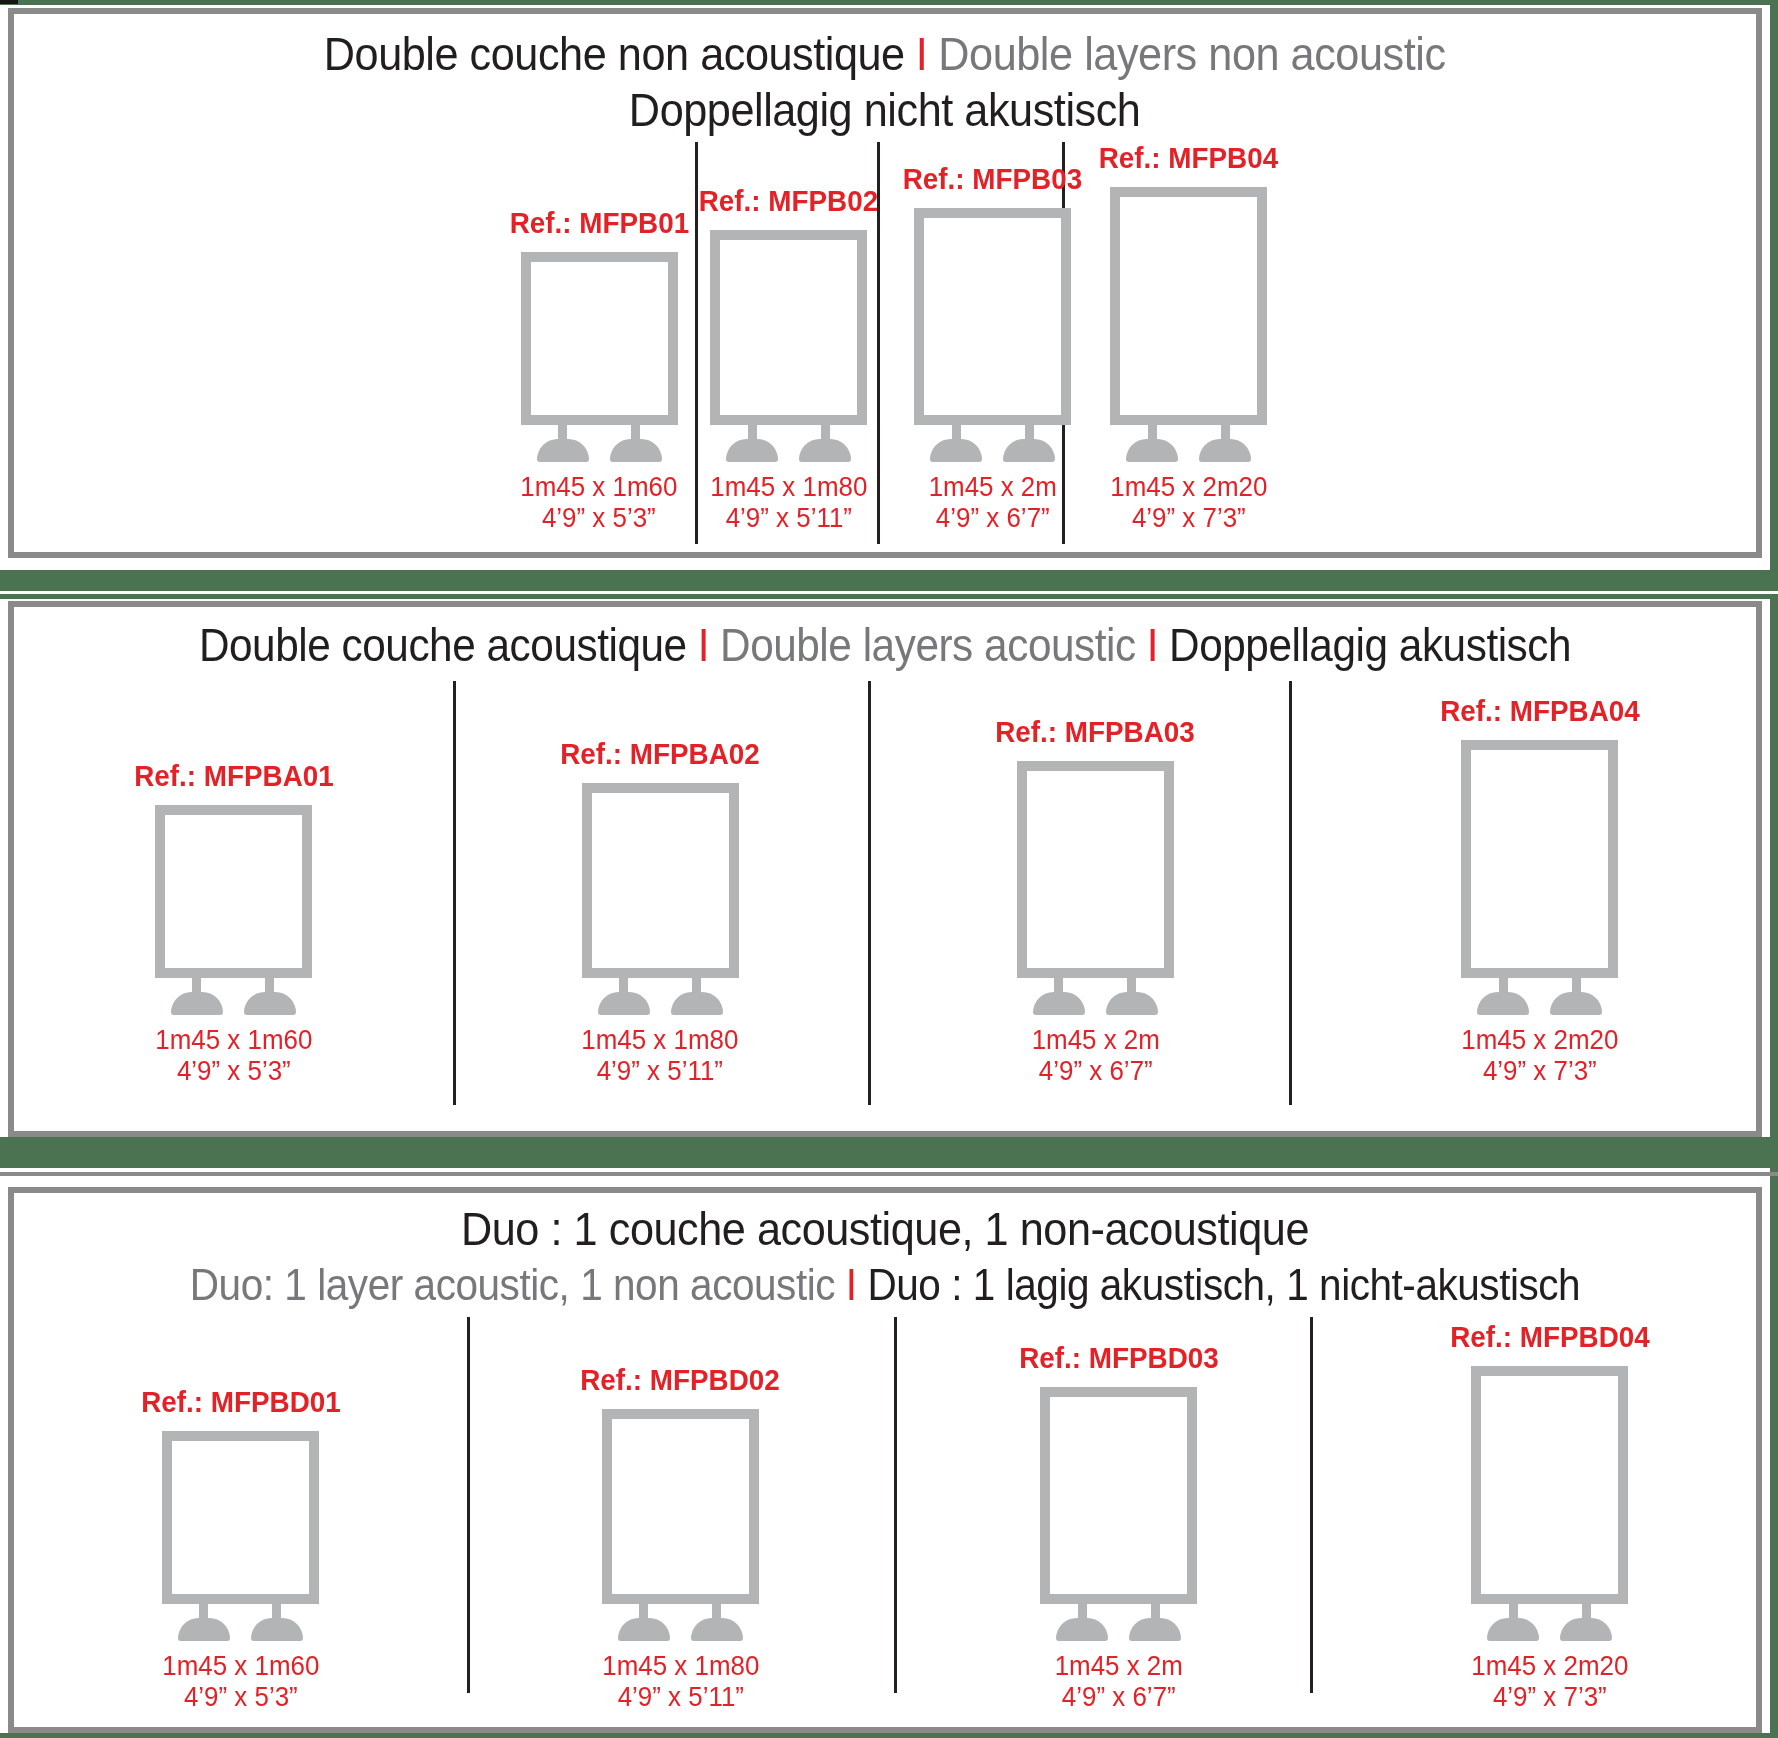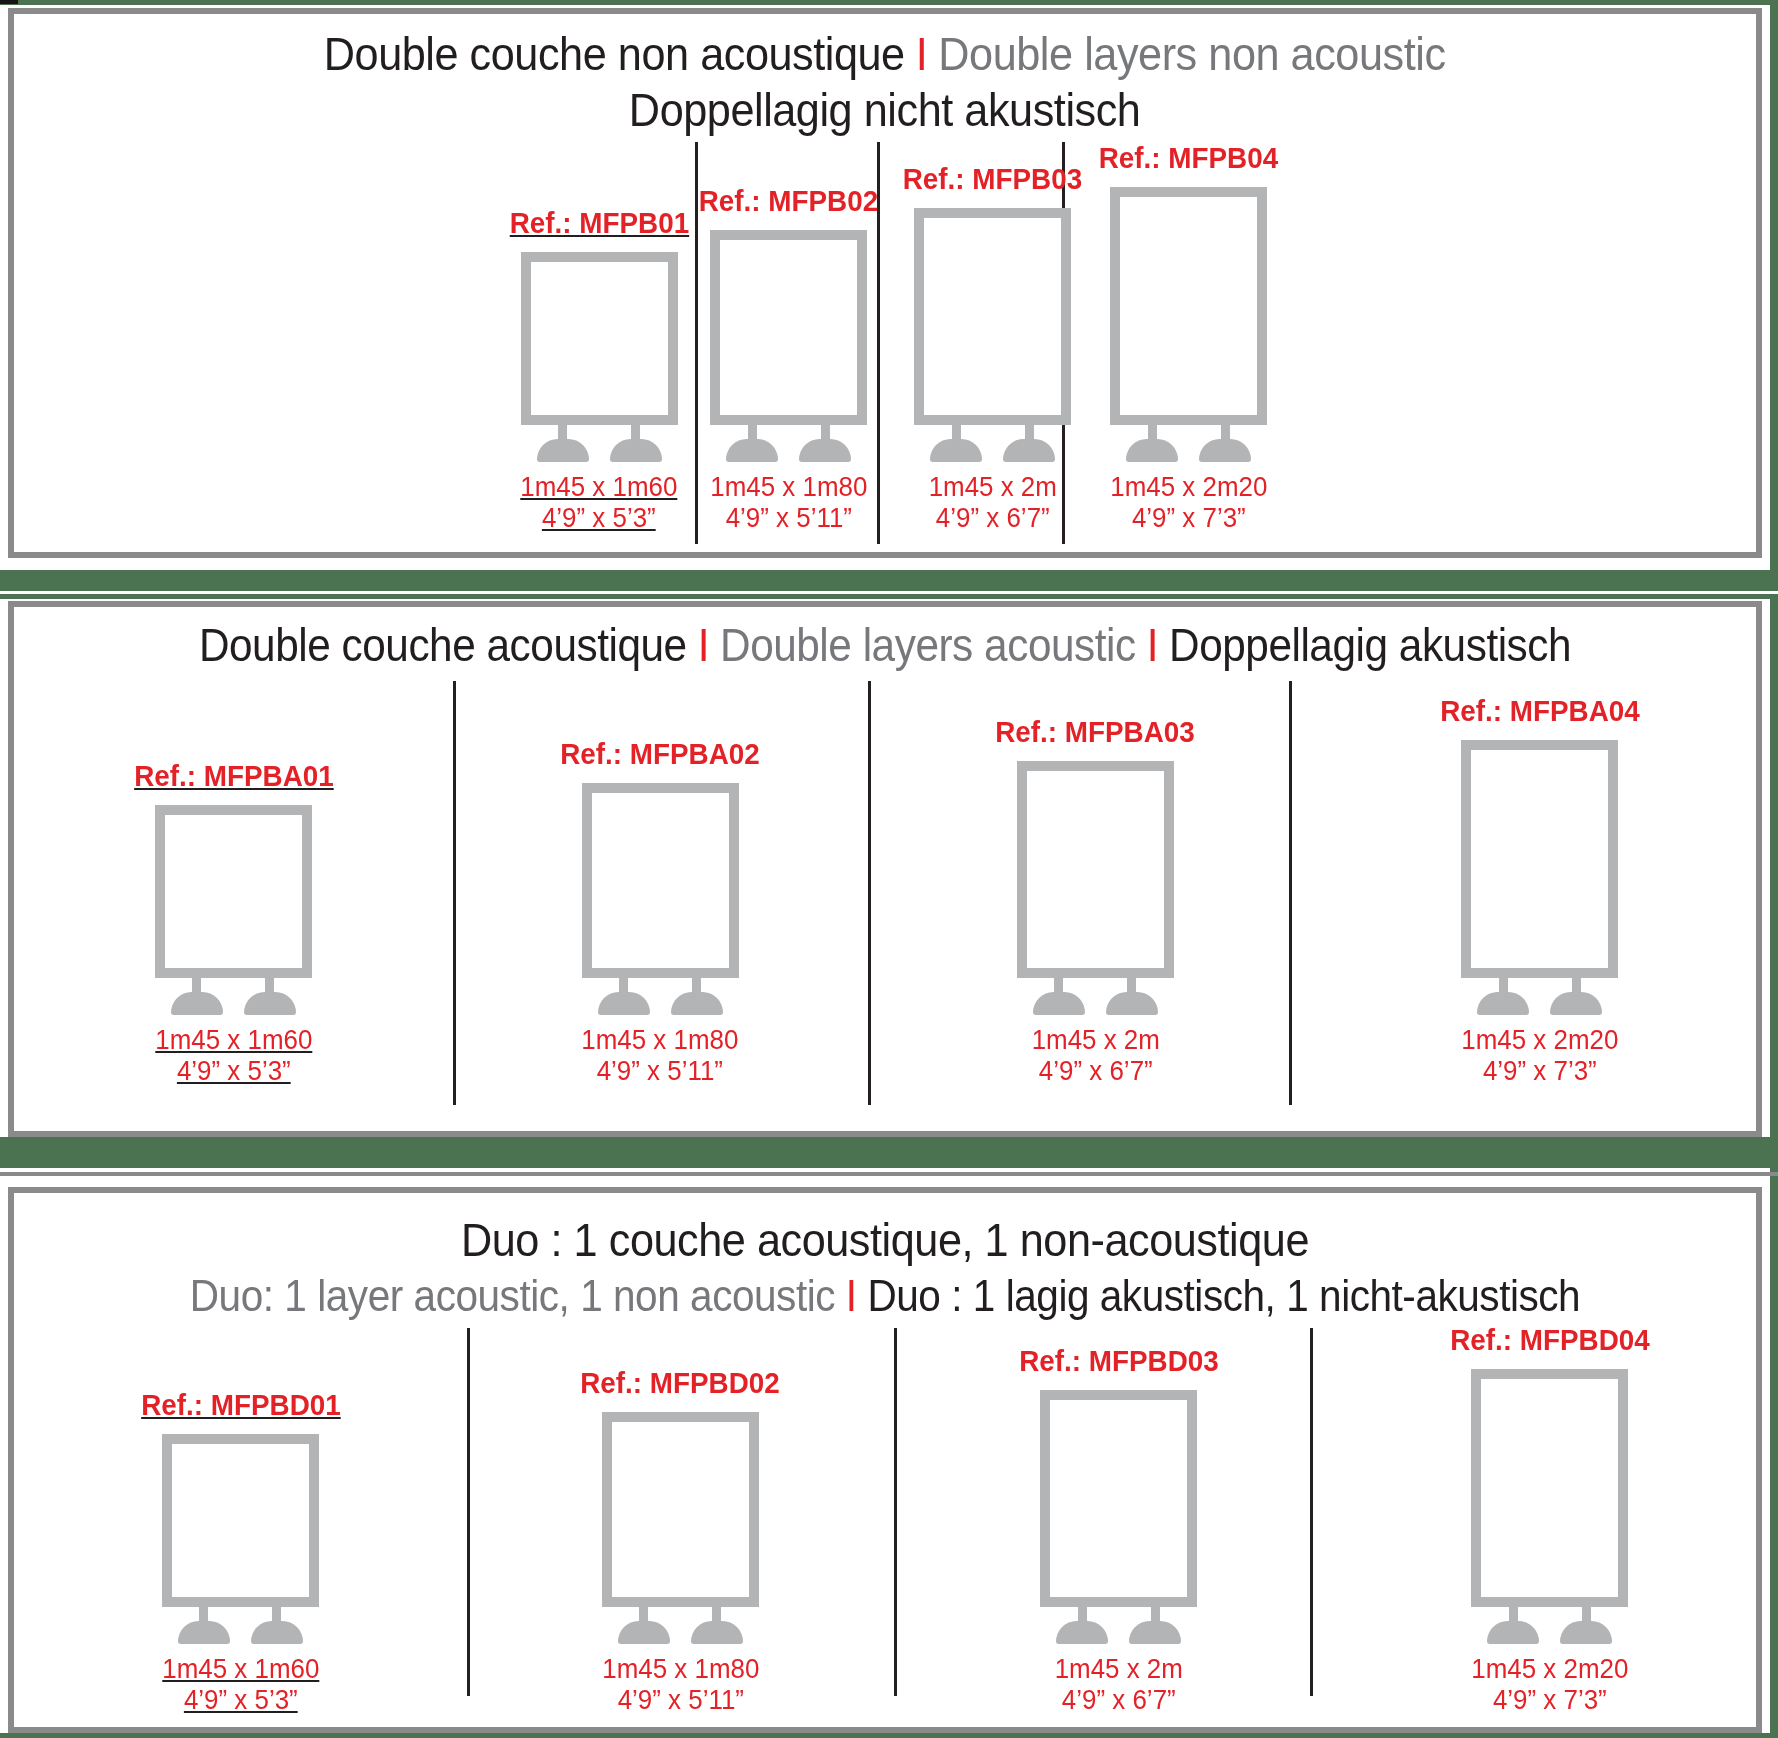--- a/index.html
+++ b/index.html
@@ -19,37 +19,37 @@
   
   .sec{position:absolute;left:8px;width:1754px;border:6px solid #8a8a8a;background:#fff;
        box-sizing:border-box;display:flex;flex-direction:column;}
   .sec1{top:8px;height:550px;align-items:center;}
   .sec2{top:601px;height:536px;}
   .sec3{top:1187px;height:546px;}
 
   .titles{text-align:center;}
   .sec1 .titles{padding-top:12px;}
   .sec2 .titles{padding-top:10px;}
-  .sec3 .titles{padding-top:8px;margin-top:11px;}
+  .sec3 .titles{padding-top:8px;}
   .t-line{white-space:nowrap;line-height:56px;font-size:47px;letter-spacing:-0.5px;
           transform:scaleX(0.92);transform-origin:50% 50%;}
   .t-line.s2{font-size:46px;}
   .t-line.s3b{font-size:45px;transform:scaleX(0.90);}
   .seg-black{color:#221e1f;}
   .seg-gray{color:#77787b;}
   .seg-sep{color:#e32228;margin:0 12px;}
 
   
   .row{flex:1;position:relative;display:flex;}
   .sec1 .row{padding-bottom:18px;}
   .sec2 .row{padding-bottom:44px;}
   .sec3 .row{padding-bottom:14px;}
   .cell{display:flex;flex-direction:column;align-items:center;justify-content:flex-end;
         position:relative;z-index:1;}
-  .c1{flex:0 0 25.2%;text-decoration:underline;} .c2{flex:0 0 23.8%;} .c3{flex:0 0 24.2%;padding-left:17px;} .c4{flex:0 0 26.8%;}
+  .c1{flex:0 0 25.2%;} .c2{flex:0 0 23.8%;} .c3{flex:0 0 24.2%;padding-left:17px;} .c4{flex:0 0 26.8%;}
   .sec3 .c1{flex-basis:26%;} .sec3 .c2{flex-basis:24.5%;} .sec3 .c3{flex-basis:23.9%;} .sec3 .c4{flex-basis:25.6%;}
 
   .divider{position:absolute;width:3px;background:#242021;z-index:0;}
   .sec1 .divider{top:4px;bottom:8px;}
   .sec2 .divider{top:8px;bottom:26px;}
   .sec3 .divider{top:4px;bottom:34px;}
   .d1{left:25.2%;} .d2{left:49%;} .d3{left:73.2%;}
   .sec3 .d1{left:26%;} .sec3 .d2{left:50.5%;} .sec3 .d3{left:74.4%;}
   .artifact-tick{position:absolute;left:509px;top:1283px;width:3px;height:30px;background:#242021;}
 

